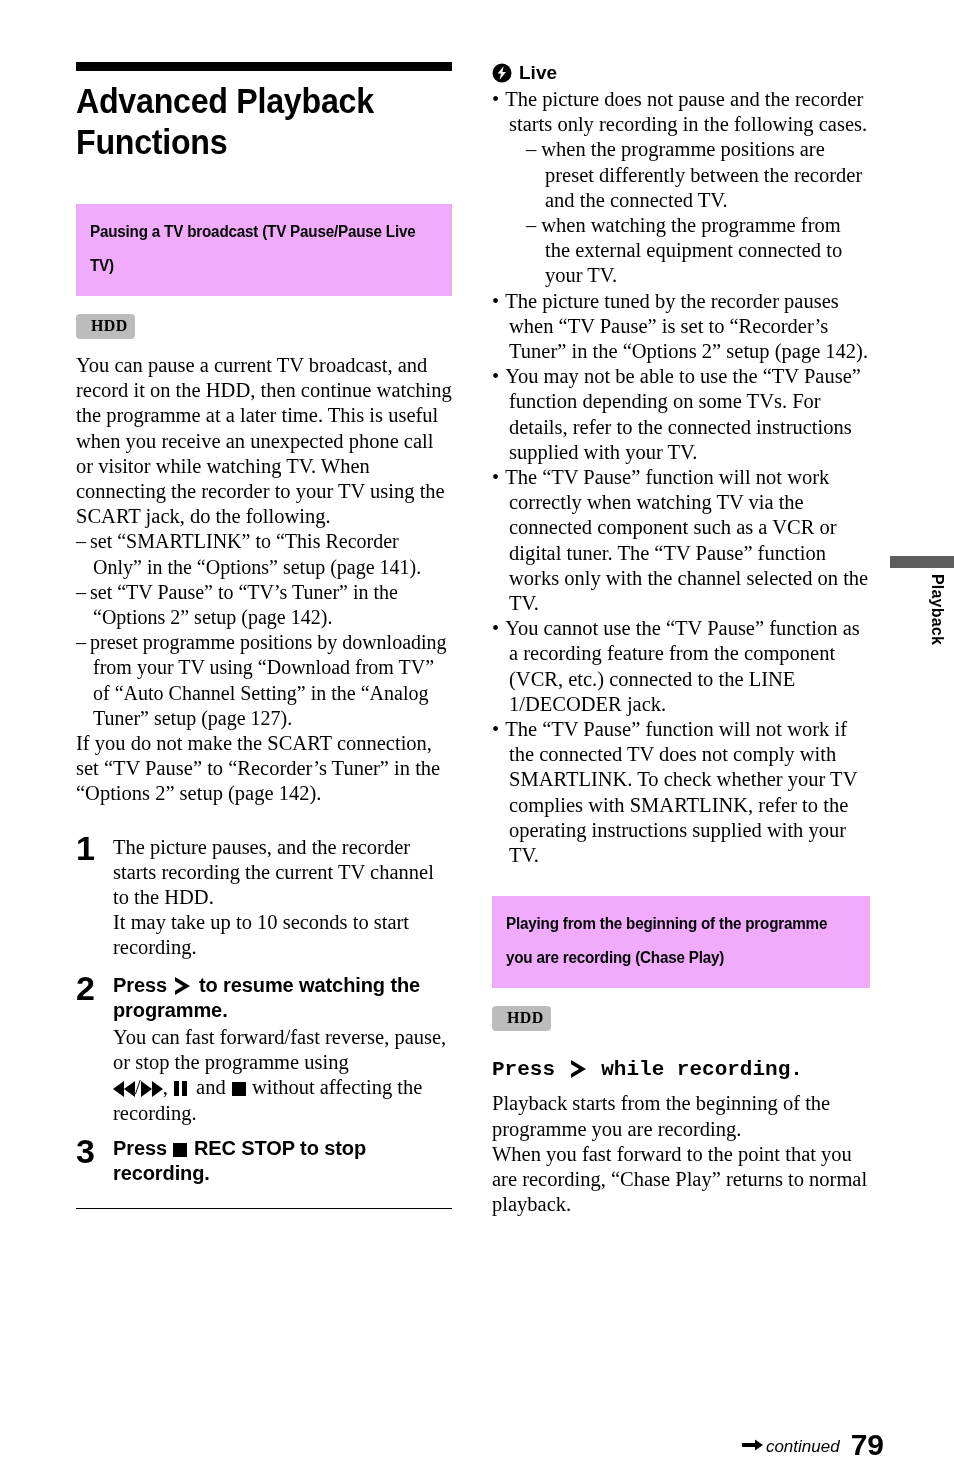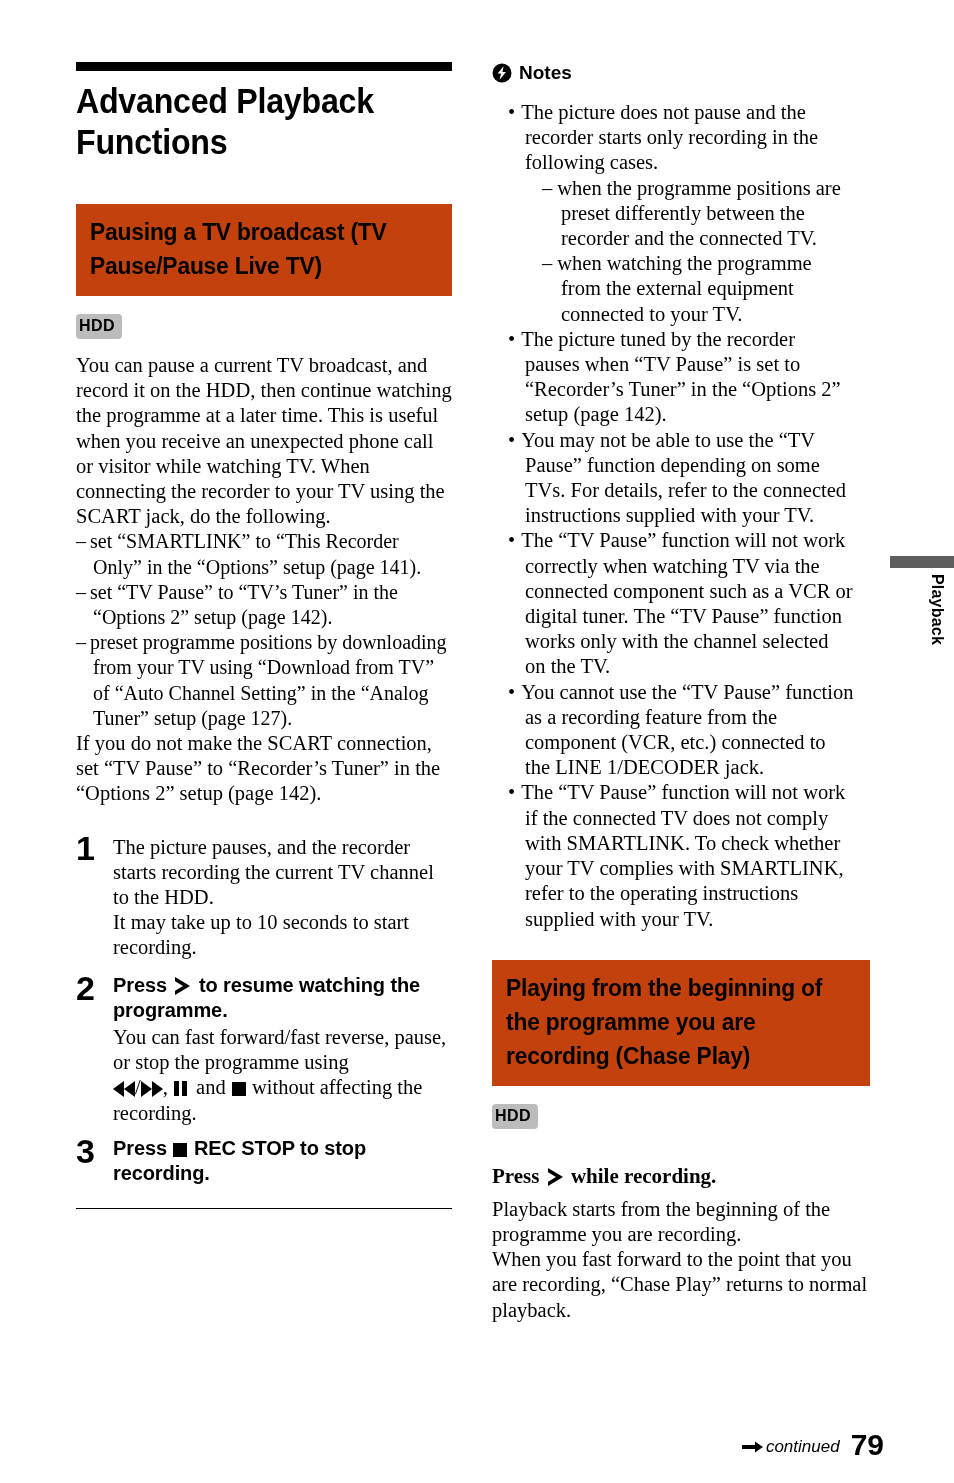--- a/index.html
+++ b/index.html
@@ -48,42 +48,42 @@
     font-size: 35px;
     line-height: 41px;
     letter-spacing: -0.3px;
     transform: scaleX(0.92);
     transform-origin: left center;
     margin: 0 0 42px 0;
   }
 
   
   .gray-head {
-    background: #c2410c;
-    font-family: "Liberation Sans Narrow", "Liberation Sans", sans-serif;
-    font-weight: bold;
-    font-size: 24px;
+    background: #f0abfc;
+    font-family: "Liberation Sans Narrow", "Liberation Sans", sans-serif;
+    font-weight: bold;
+    font-size: 16px;
     line-height: 34px;
     letter-spacing: -0.2px;
     padding: 11px 14px 13px 14px;
     box-sizing: border-box;
   }
   .gray-head span { display:block; transform: scaleX(0.95); transform-origin:left center; }
 
   
   .media-badge {
     display: inline-block;
     background: #bcbcbc;
     border-radius: 4px;
-    font-family: Liberation Sans, sans-serif;
+    font-family: Liberation Serif, serif;
     font-weight: bold;
     font-size: 16px;
     line-height: 16px;
     letter-spacing: 0.4px;
-    padding: 4px 7px 5px 3px;
+    padding: 4px 7px 5px 15px;
     margin-top: 18px;
   }
 
   
   .body-p {
     font-size: 20.5px;
     line-height: 25.2px;
     margin: 14px 0 0 0;
     text-align: left;
   }
@@ -136,44 +136,44 @@
     line-height: 22px;
     display: flex;
     align-items: center;
     gap: 7px;
     margin-bottom: 3px;
   }
   .bolt-icon {
     width: 20px; height: 20px; flex: 0 0 20px;
     display: block;
   }
-  .note-list { margin: 16px; padding: 0; list-style: none; }
+  .note-list { margin: 0; padding: 0; list-style: none; }
   .note-list > li {
     font-size: 20.5px;
     line-height: 25.2px;
     padding-left: 17px;
     text-indent: -17px;
     margin-bottom: 0;
   }
   .note-list > li .b { margin-right: 6px; }
   .sub-list { margin: 0; padding: 0 0 0 17px; list-style: none; text-indent: 0;}
   .sub-list li {
     font-size: 20.5px;
     line-height: 25.2px;
     padding-left: 19px;
     text-indent: -19px;
   }
   .sub-list li .d { margin-right: 5px; }
 
   .sub-head {
-    font-family: Liberation Serif, serif;
+    font-family: Liberation Mono, monospace;
     font-weight: bold;
     font-size: 21px;
     line-height: 26px;
-    margin-top: 34px;
+    margin-top: 26px;
   }
 
   
   .gl { display: inline-block; vertical-align: -1px; }
   .gl-play-outline {
     width: 0; height: 0; position: relative; top: 2px;
     border-top: 9px solid transparent;
     border-bottom: 9px solid transparent;
     border-left: 15px solid #000;
     margin: 0 3px;
@@ -234,21 +234,21 @@
   .footer {
     position: absolute;
     right: 70px;
     bottom: 23px;
     display: flex;
     align-items: flex-end;
     gap: 11px;
   }
   .continued-wrap {
     display: flex;
-    align-items: center;
+    align-items: flex-start;
     gap: 2px;
     padding-bottom: 5px;
   }
   .arrow-icon { display:block; width: 22px; height: 14px; }
   .continued-text {
     font-family: "Liberation Sans", sans-serif;
     font-style: italic;
     font-size: 17px;
     line-height: 17px;
   }
@@ -330,21 +330,21 @@
     </div>
   </div>
 
   <div class="col-right">
 
     <div class="notes-head">
       <svg class="bolt-icon" viewBox="0 0 20 20">
         <circle cx="10" cy="10" r="9.5" fill="#000"></circle>
         <path d="M11.6 3.2 L5.6 10.6 L9.0 10.6 L7.6 16.8 L14.0 9.0 L10.4 9.0 Z" fill="#fff"></path>
       </svg>
-      <span>Notes</span>
+      <span>Live</span>
     </div>
 
     <ul class="note-list">
 
       <li>
         <span class="b">•</span><span>The picture does not pause and the recorder starts only recording in the following cases.</span>
         <ul class="sub-list">
           <li><span class="d">–</span><span>when the programme positions are preset differently between the recorder and the connected TV.</span></li>
           <li><span class="d">–</span><span>when watching the programme from the external equipment connected to your TV.</span></li>
         </ul>

